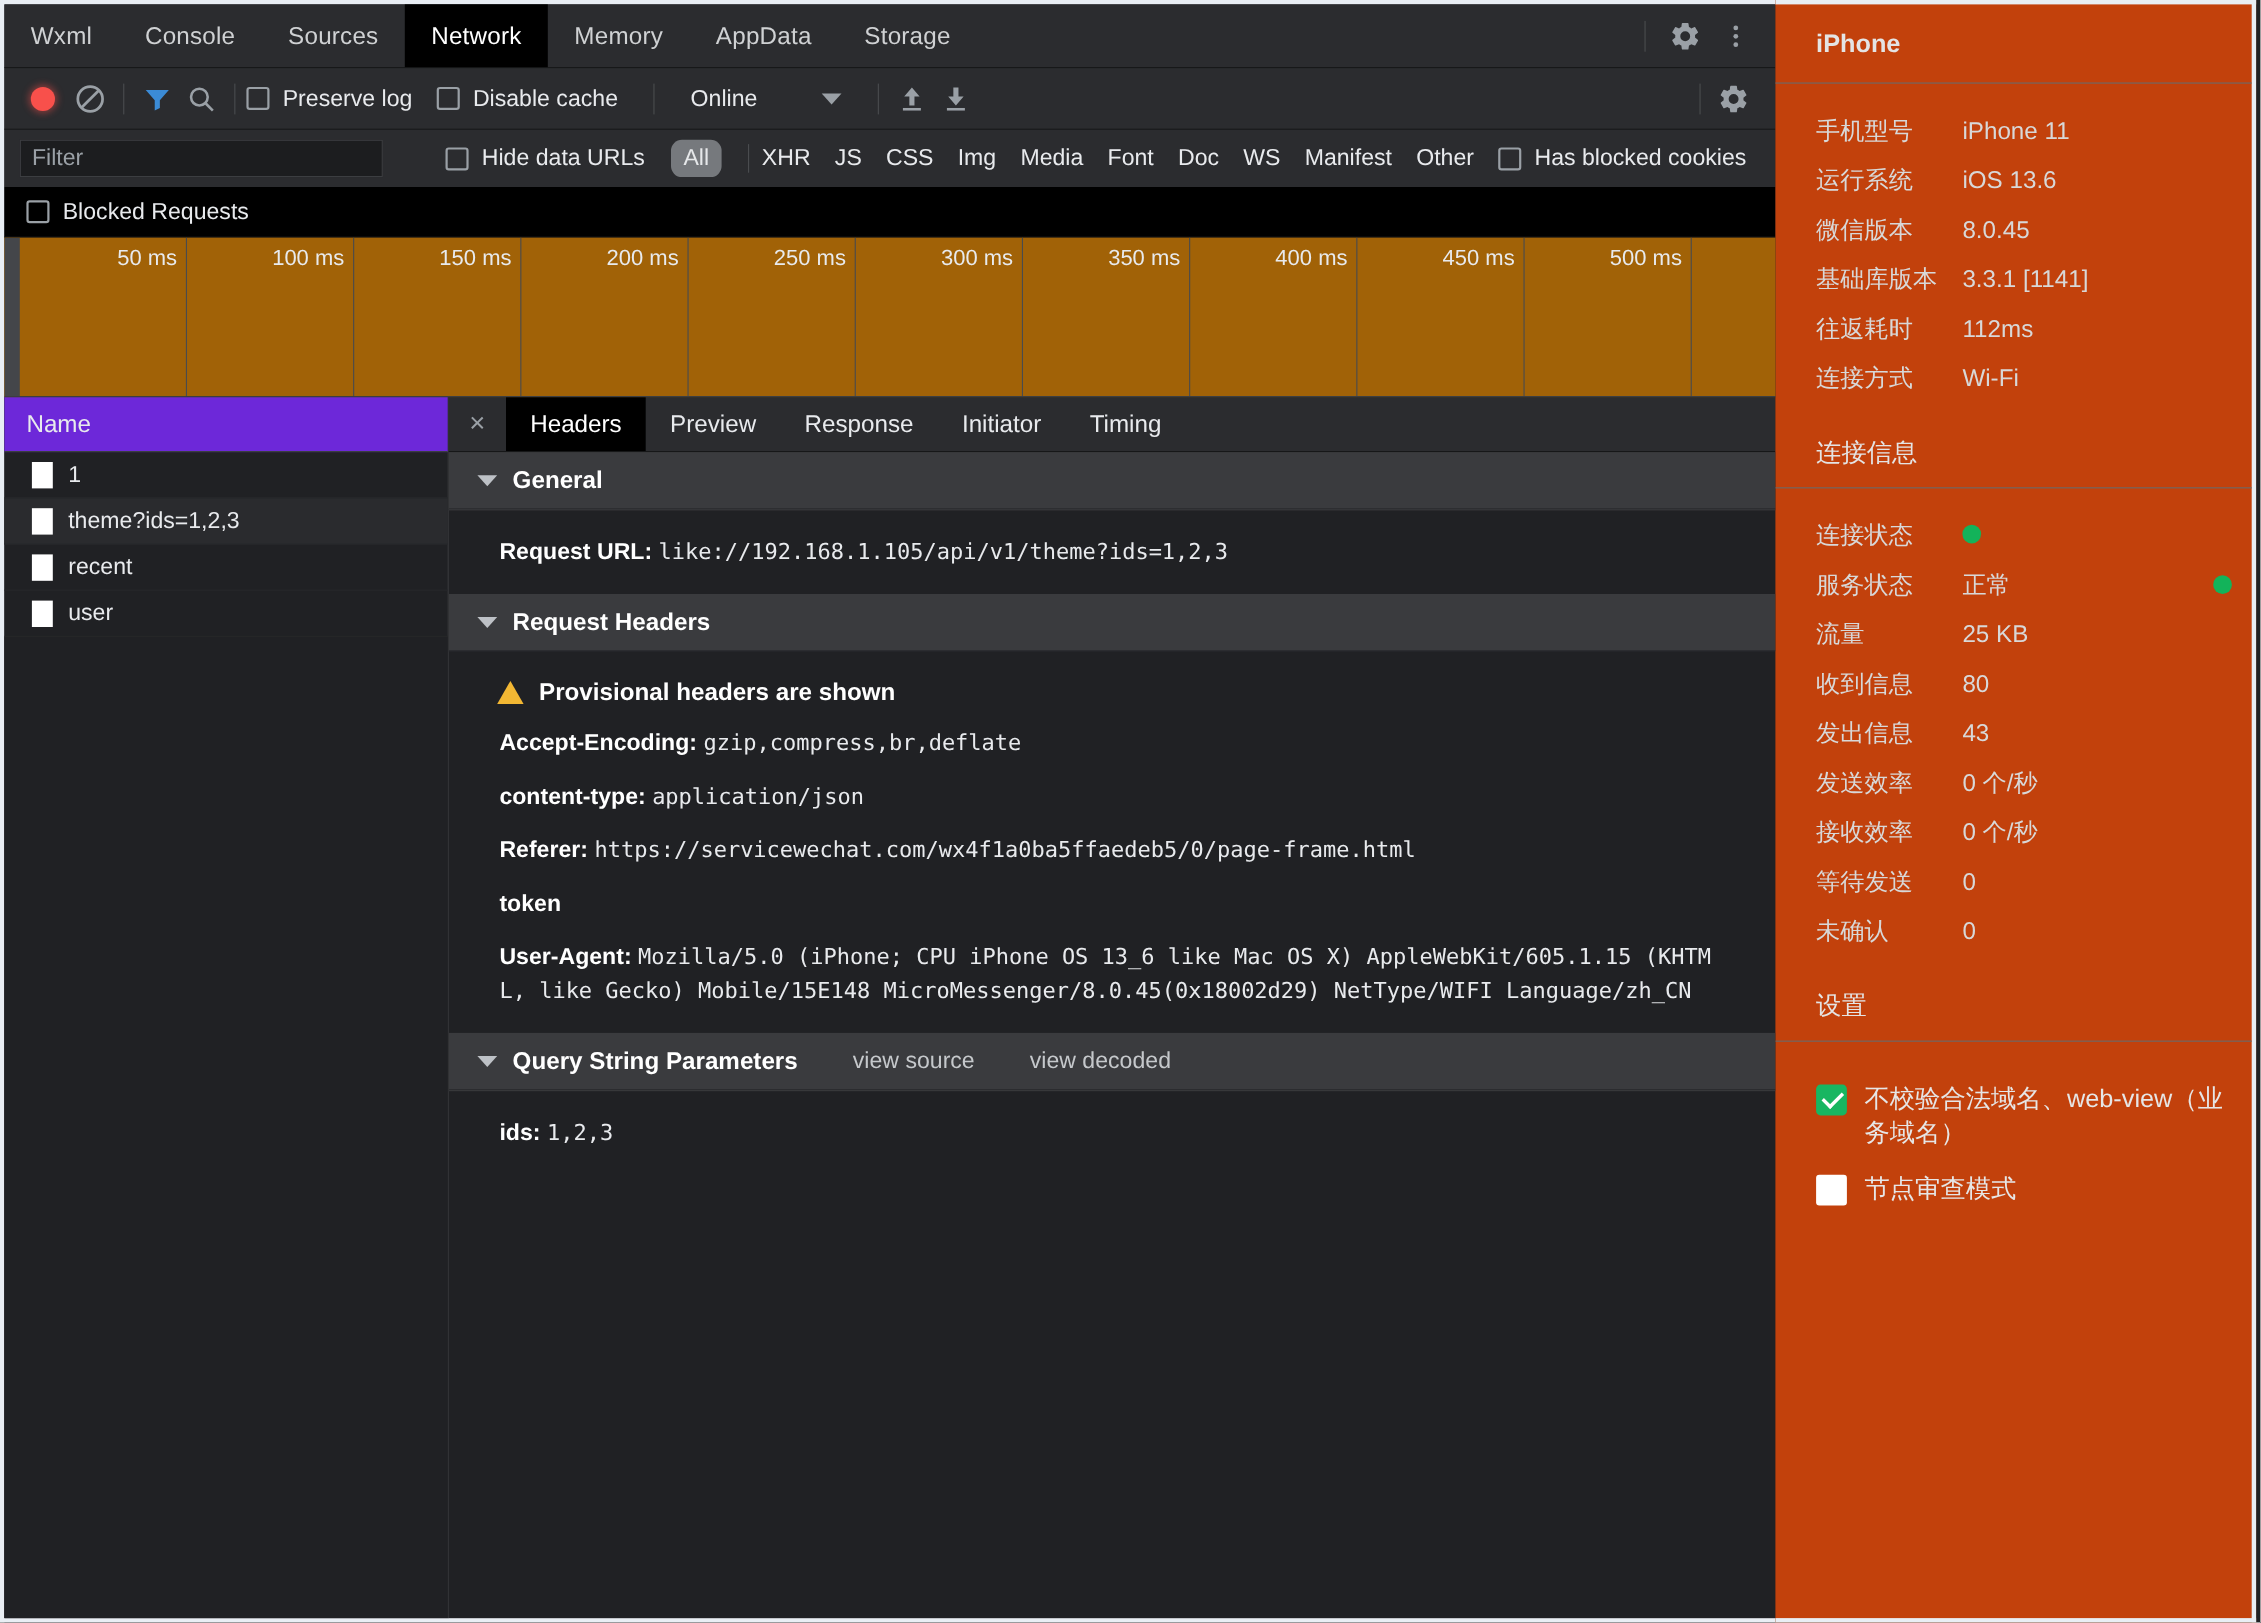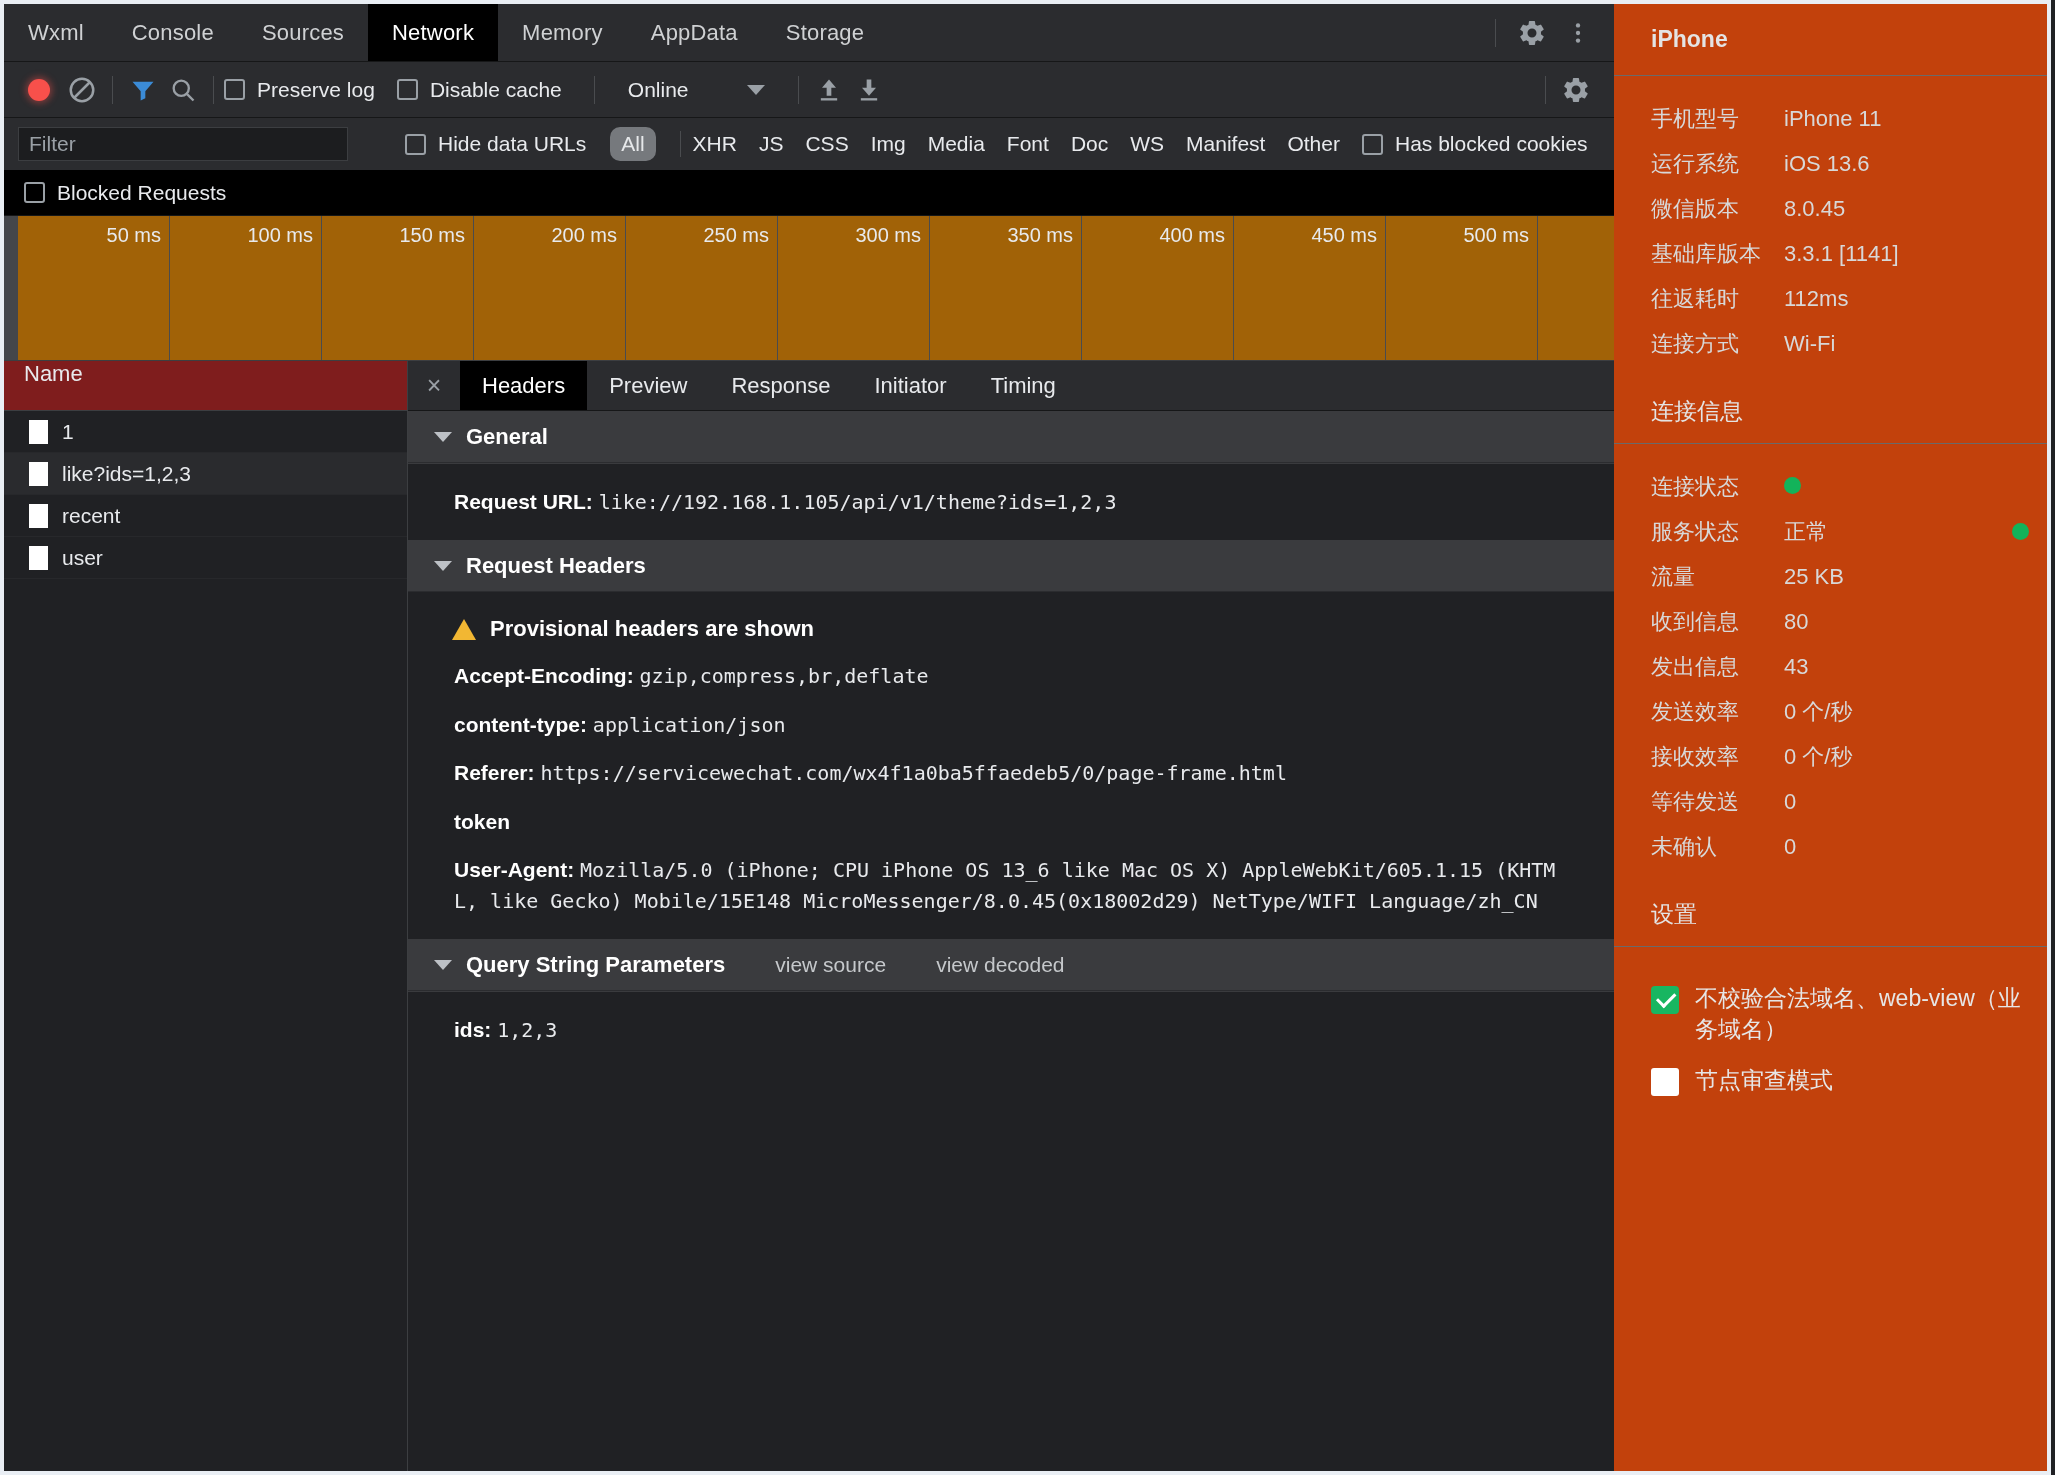--- a/index.html
+++ b/index.html
@@ -182,23 +182,23 @@
 
   .reqlist {
     width: 404px;
     background: #202124;
     border-right: 1px solid #3c3e41;
     display: flex; flex-direction: column;
     flex: 0 0 auto;
   }
   .reqlist-head {
     height: 50px;
-    background: #7f1d1d;
+    background: #6d28d9;
     color: #e8eaed; font-size: 22px;
-    display: flex; 
+    display: flex; align-items: center;
     padding-left: 20px;
     border-bottom: 1px solid #3c3e41;
   }
   .req-row {
     height: 42px;
     display: flex; align-items: center;
     padding-left: 25px;
     gap: 14px;
     border-bottom: 1px solid #27282b;
     color: #e8eaed; font-size: 21px;
@@ -527,21 +527,21 @@
       <div class="reqlist">
         <div class="reqlist-head">
           <span>Name</span>
         </div>
         <div class="req-row">
           <span class="doc-icon"></span>
           <span>1</span>
         </div>
         <div class="req-row alt">
           <span class="doc-icon"></span>
-          <span>like?ids=1,2,3</span>
+          <span>theme?ids=1,2,3</span>
         </div>
         <div class="req-row">
           <span class="doc-icon"></span>
           <span>recent</span>
         </div>
         <div class="req-row">
           <span class="doc-icon"></span>
           <span>user</span>
         </div>
         <div class="reqlist-fill"></div>

